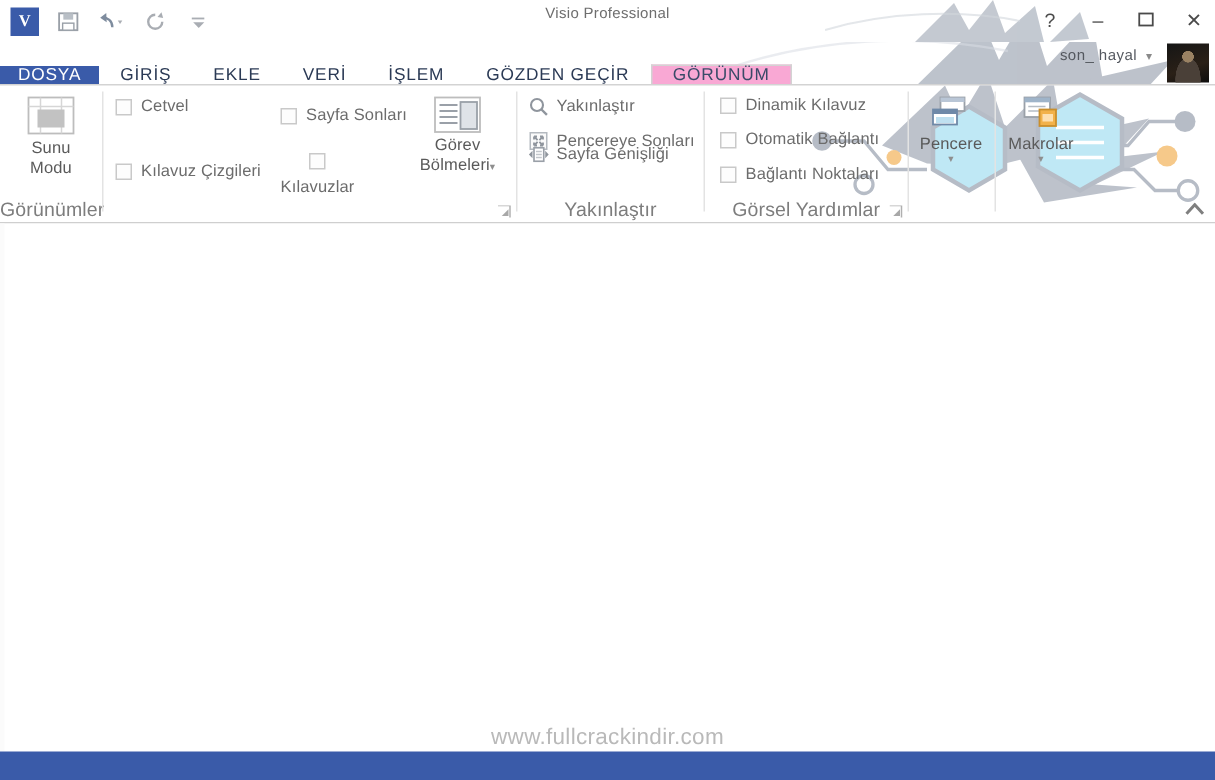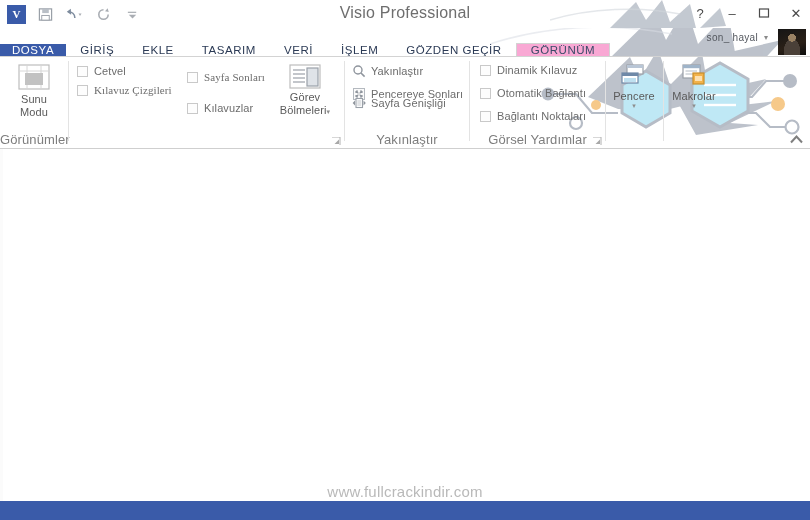--- a/index.html
+++ b/index.html
@@ -48,21 +48,21 @@
     color: #ffffff;
     font-size: 11px; font-weight: bold;
     display: flex; align-items: center; justify-content: center;
     font-family: "Liberation Serif", serif;
     letter-spacing: -1px;
   }
 
   .win-title {
     position: absolute; left: 0; top: 4px; width: 810px;
     text-align: center;
-    font-size: 16px; color: #6e6e6e;
+    font-size: 10px; color: #6e6e6e;
     letter-spacing: .2px;
   }
 
   .win-ctrls {
     position: absolute; right: 6px; top: 2px;
     display: flex; align-items: center; gap: 16px;
     height: 22px;
   }
   .win-ctrl {
     width: 16px; height: 16px;
@@ -300,21 +300,20 @@
       </g>
       <g stroke="#d8dde3" stroke-width="1.6" fill="none" opacity="0.55">
         <path d="M0 44 C55 26 120 22 182 34"></path>
       </g>
     </svg>
 
     <div class="tabs">
       <div class="tab file">DOSYA</div>
       <div class="tab">GİRİŞ</div>
       <div class="tab">EKLE</div>
-      <div class="tab">TASARIM</div>
       <div class="tab">VERİ</div>
       <div class="tab">İŞLEM</div>
       <div class="tab">GÖZDEN GEÇİR</div>
       <div class="tab active">GÖRÜNÜM</div>
     </div>
 
     <div class="account">
       <span class="account-name">son_ hayal</span>
       <span class="account-caret">▾</span>
     </div>
@@ -367,29 +366,29 @@
       </div>
       <div class="group-label">Görünümler</div>
     </div>
     <div class="group-sep" style="left:68px;"></div>
 
     <div class="group" style="left:69px; width:275px;">
       <div class="chk" style="left:8px; top:8px;">
         <span class="box"></span>
         <span>Cetvel</span>
       </div>
-      <div class="chk" style="left:8px; top:27px;font-family:Liberation Serif, serif;">
+      <div class="chk" style="left:8px; top:51px;">
         <span class="box"></span>
         <span>Kılavuz Çizgileri</span>
       </div>
-      <div class="chk" style="left:118px; top:14px;font-family:Liberation Serif, serif;">
+      <div class="chk" style="left:118px; top:14px;">
         <span class="box"></span>
         <span>Sayfa Sonları</span>
       </div>
-      <div class="chk" style="left:118px; top:45px;">
+      <div class="chk" style="left:118px; top:45px;flex-direction:column;">
         <span class="box"></span>
         <span>Kılavuzlar</span>
       </div>
 
       <div class="bigbtn" style="left:205px; top:6px;">
         <svg width="34" height="28" viewBox="0 0 34 28">
           <rect x="2" y="2" width="30" height="23" fill="#ffffff" stroke="#bdbdbd" stroke-width="1.2"></rect>
           <g stroke="#9aa0a8" stroke-width="1.2">
             <line x1="5" y1="7" x2="17" y2="7"></line>
             <line x1="5" y1="11" x2="17" y2="11"></line>

